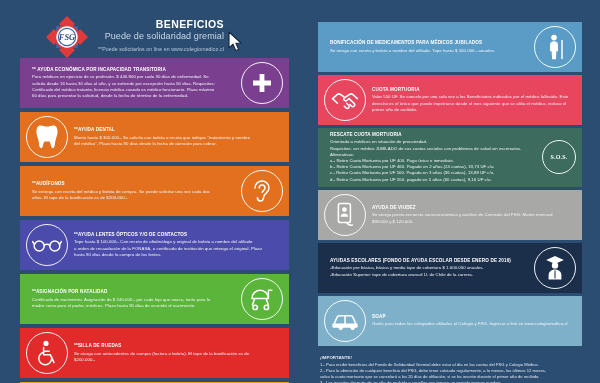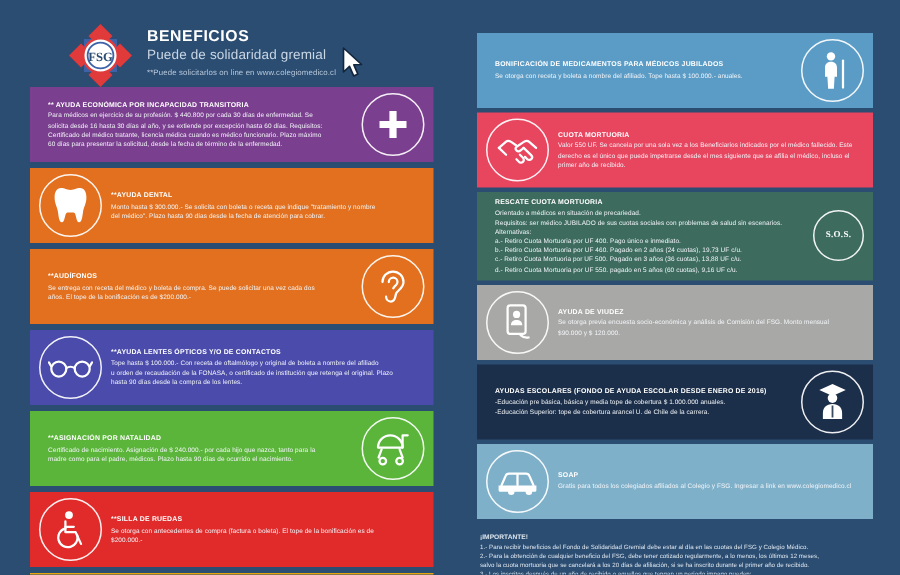--- a/index.html
+++ b/index.html
@@ -13,23 +13,23 @@
     position: relative;
     width: 600px; height: 383px;
     background: #2b4d72;
   }
 
   
   .header {
     position: absolute; left: 44px; top: 14px;
     display: flex; align-items: flex-start; gap: 8px;
   }
-  .logo { width: 46px; height: 46px; position: relative; flex: 0 0 auto; }
+  .logo { width: 46px; height: 46px; position: relative; flex: 0 0 auto; font-style: italic; }
   .logo svg { display: block; }
-  .head-text { padding-top: 5px; }
+  .head-text { padding-top: 5px; text-align: right; }
   .head-title {
     color: #ffffff; font-size: 10.5px; font-weight: bold;
     letter-spacing: .4px; line-height: 11px;
   }
   .head-sub {
     color: #c9d6e4; font-size: 9px; line-height: 11px;
     letter-spacing: .1px; margin-top: 1px;
   }
   .head-note {
     color: #b9c8da; font-size: 5.2px; line-height: 8px;

